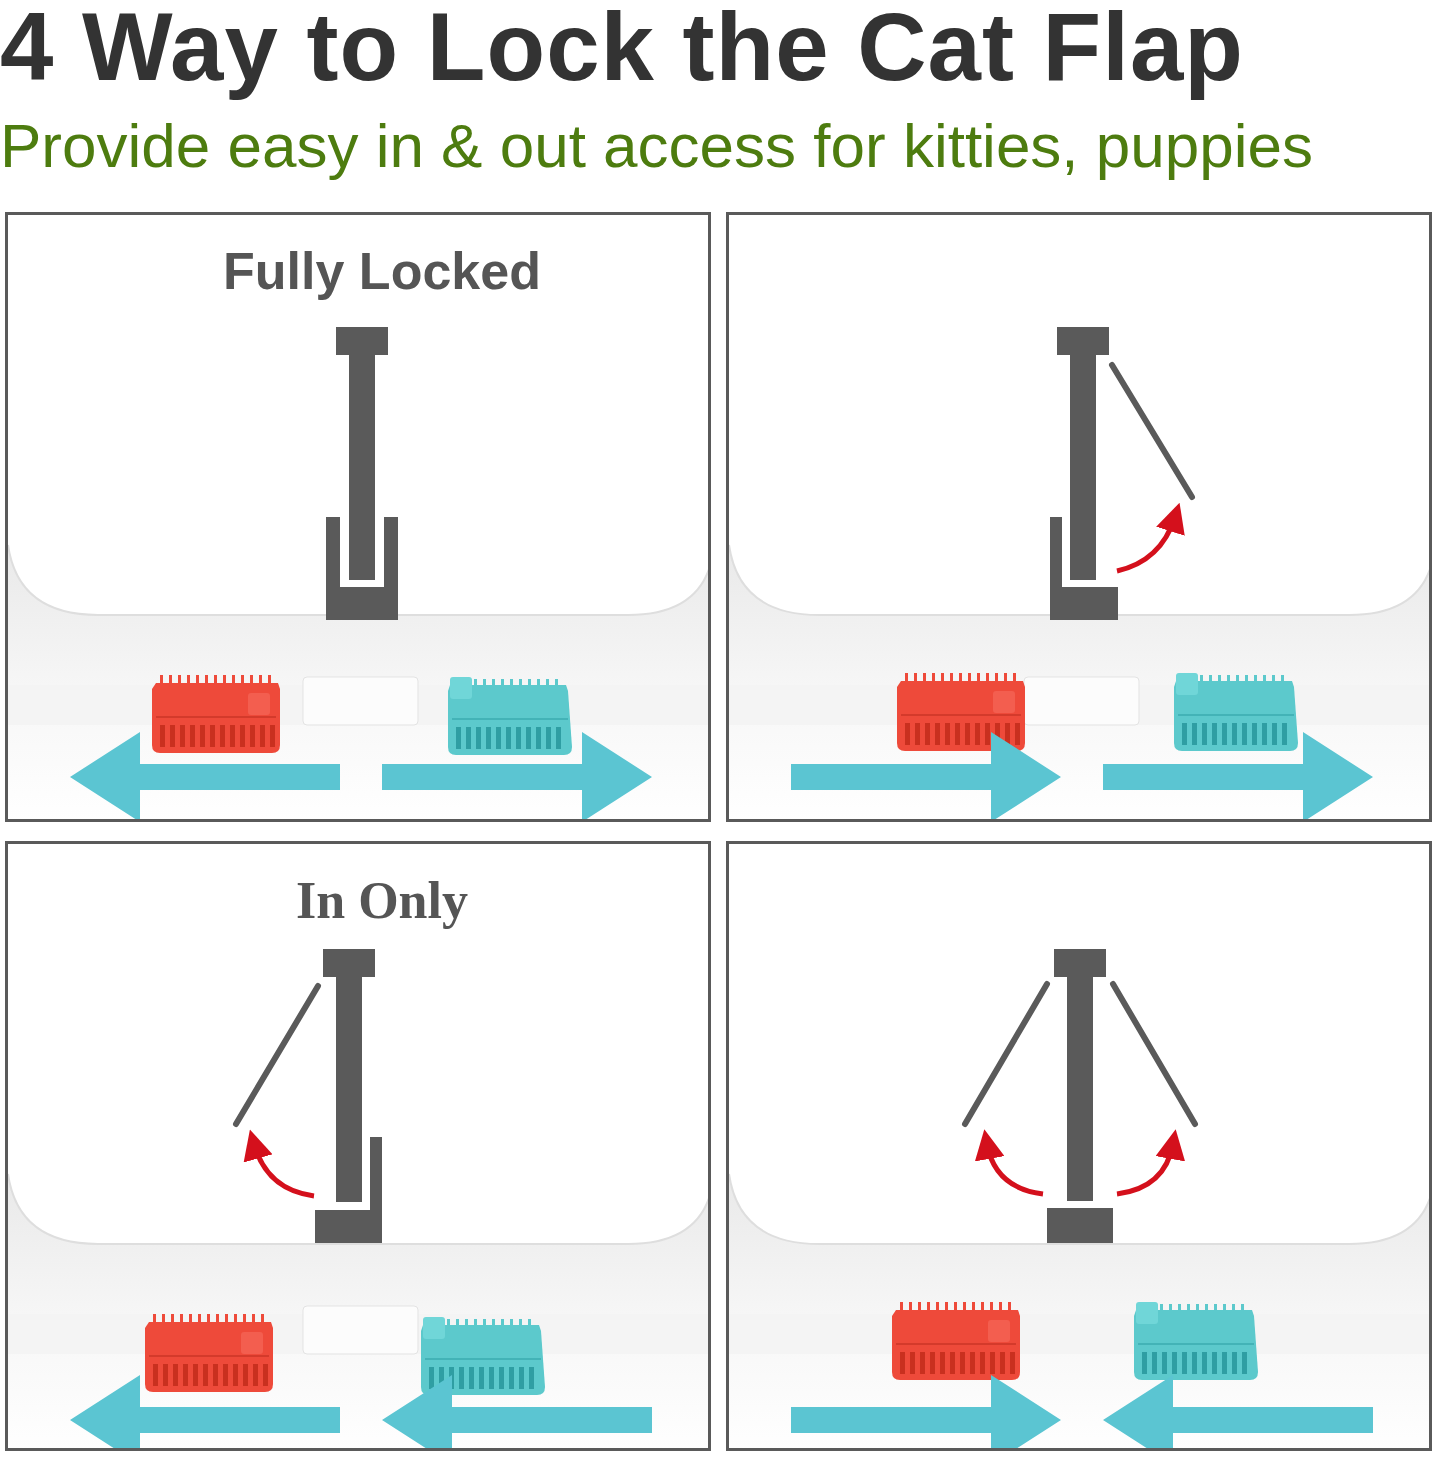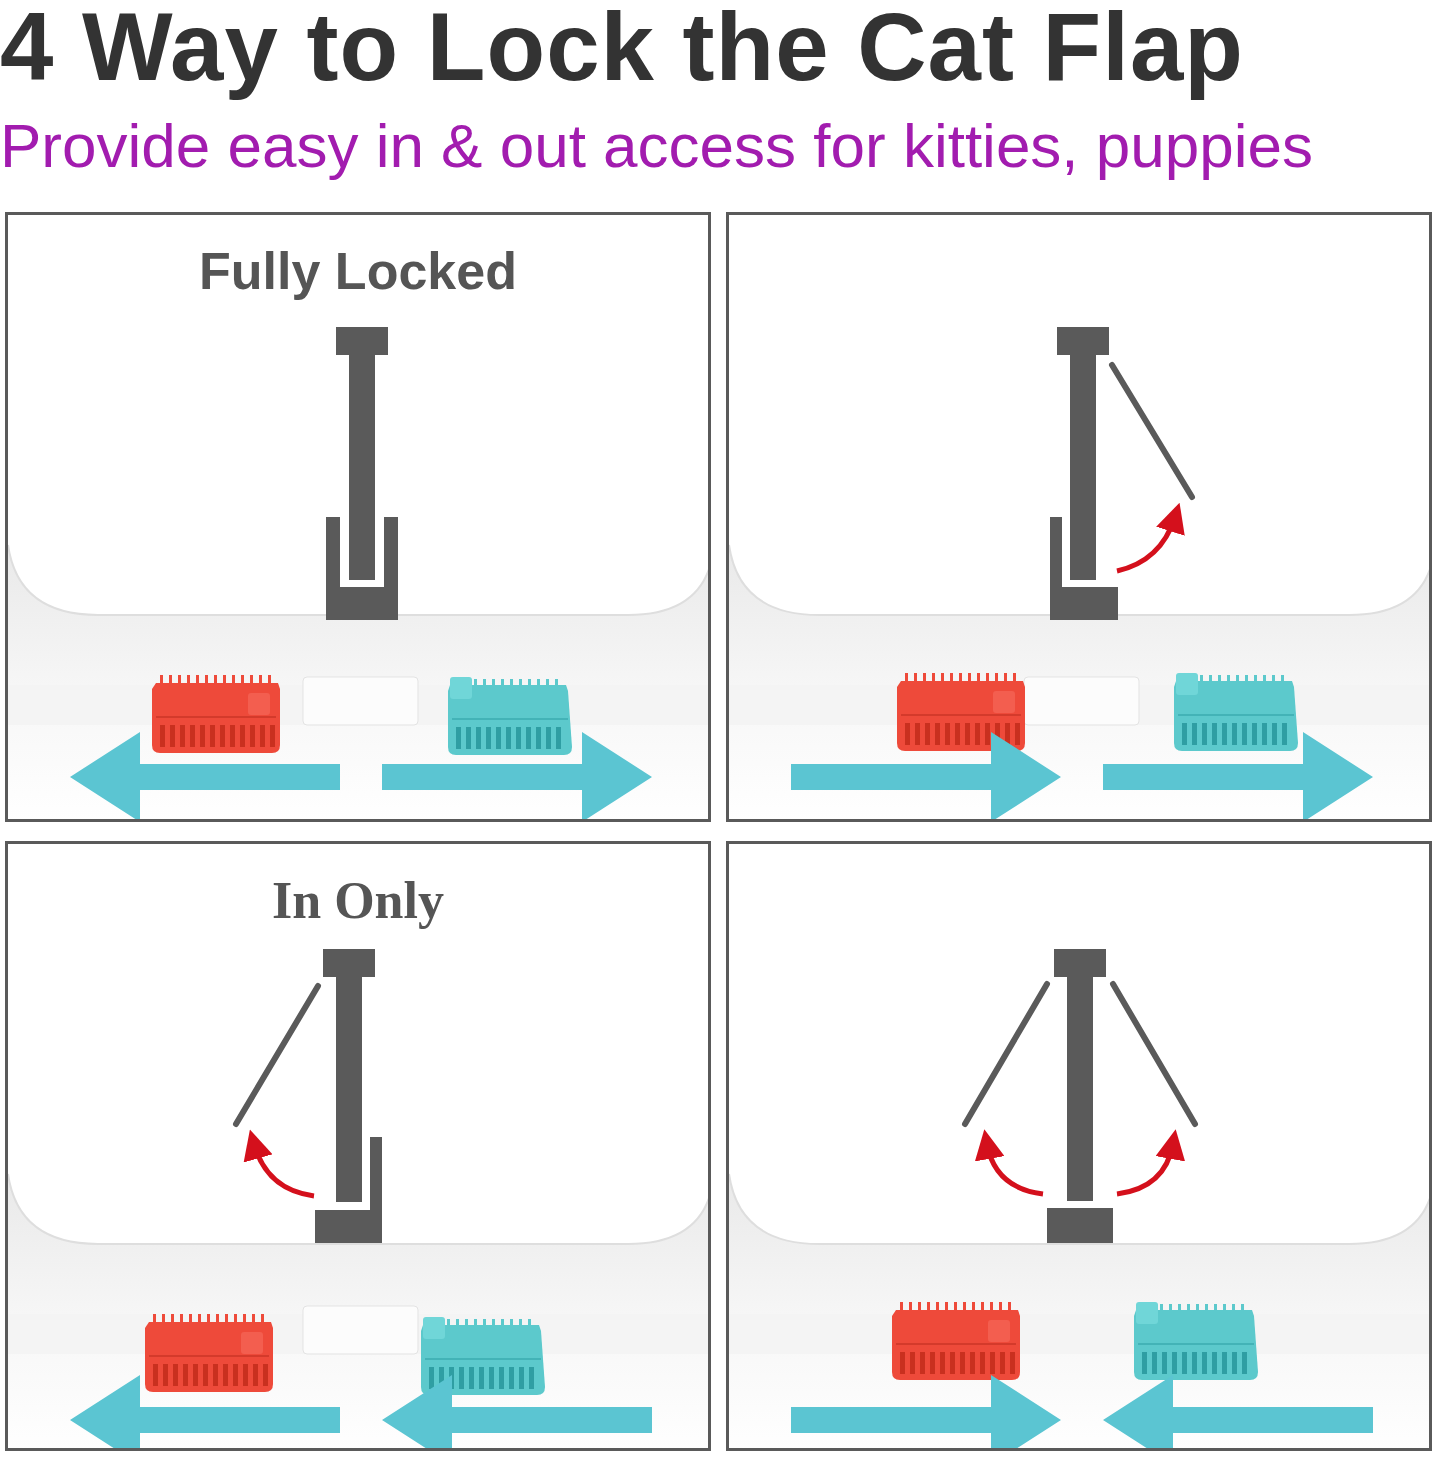--- a/index.html
+++ b/index.html
@@ -1,21 +1,21 @@
 <!DOCTYPE html>
 <html><head>
 <meta charset="utf-8">
 <style>
   html, body { margin:0; padding:0; background:#ffffff; }
   body { width:1445px; height:1461px; position:relative; overflow:hidden; font-family:"Liberation Sans", sans-serif; }
   .title { position:absolute; left:0; top:-6px; width:1445px; font-weight:bold; font-size:96px; color:#333333; letter-spacing:1px; white-space:nowrap; line-height:1.1; }
-  .subtitle { position:absolute; left:0; top:112px; width:1445px; font-size:62px; color:#a21caf; white-space:nowrap; line-height:1.1; }
+  .subtitle { position:absolute; left:0; top:112px; width:1445px; font-size:62px; color:#4d7c0f; white-space:nowrap; line-height:1.1; }
   .panel { position:absolute; width:706px; height:610px; border:3px solid #5a5a5a; box-sizing:border-box; background:#ffffff; overflow:hidden; }
   .panel svg { position:absolute; left:0; top:0; }
-  .panel-title { position:absolute; left:0; top:28px; width:100%; text-align:center; font-weight:bold; font-size:52px; color:#555555; line-height:1.1; }
+  .panel-title { position:absolute; left:0; top:28px; width:100%; text-align:center; font-weight:bold; font-size:52px; color:#555555; line-height:1.1;padding-left:24px; }
 </style>
 </head>
 <body>
 
 <div class="title">4 Way to Lock the Cat Flap</div>
 <div class="subtitle">Provide easy in &amp; out access for kitties, puppies</div>
 
 <svg width="0" height="0" style="position:absolute">
   <defs>
     <linearGradient id="trayGrad" x1="0" y1="0" x2="0" y2="1">

